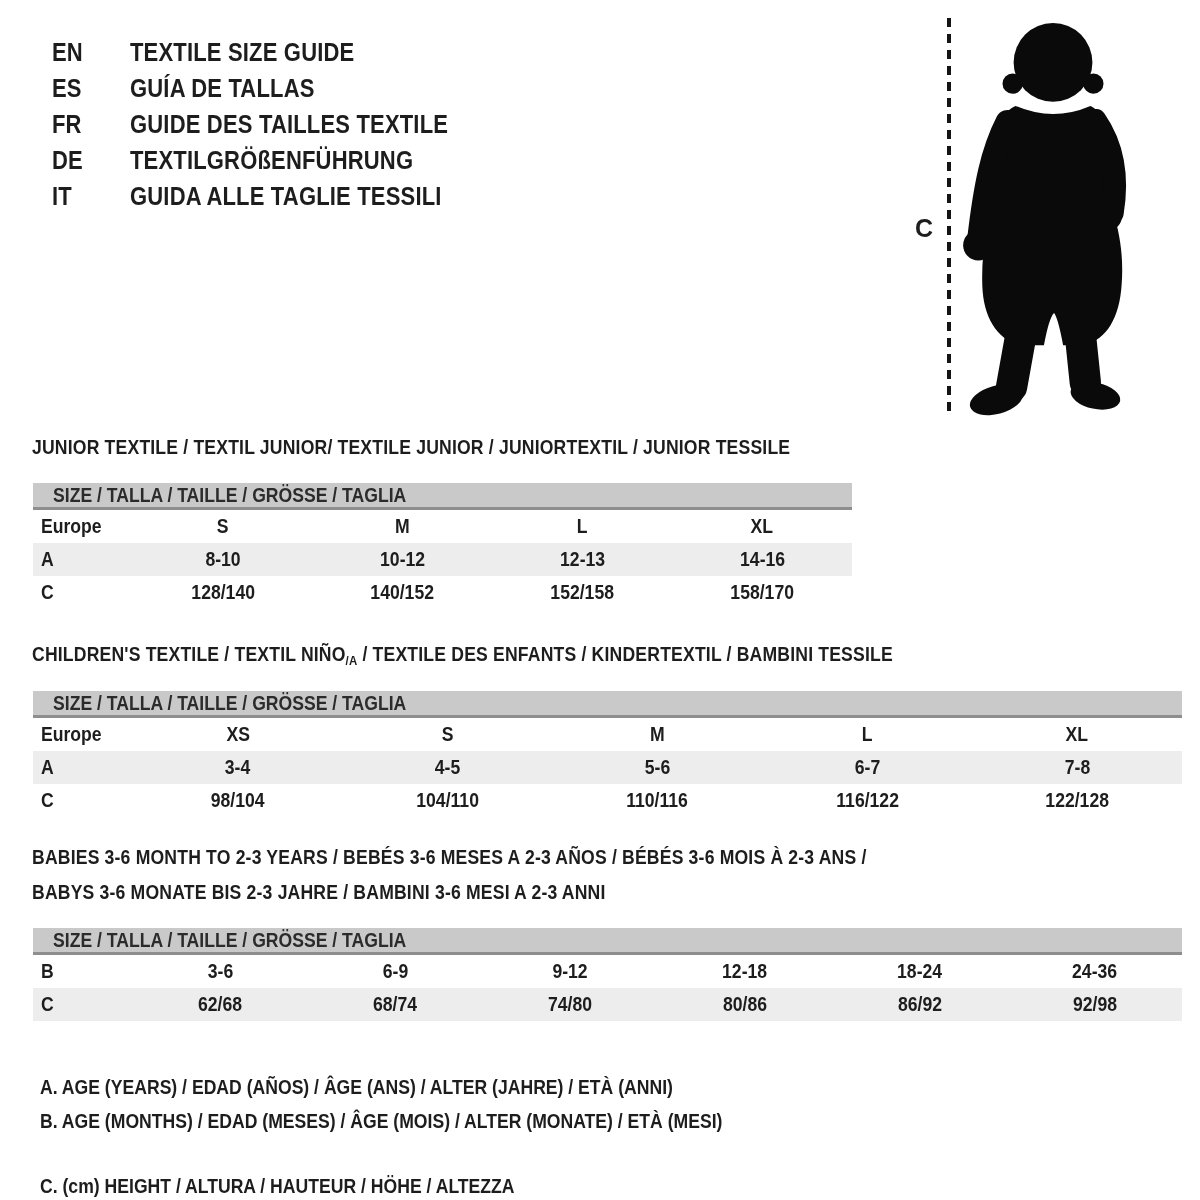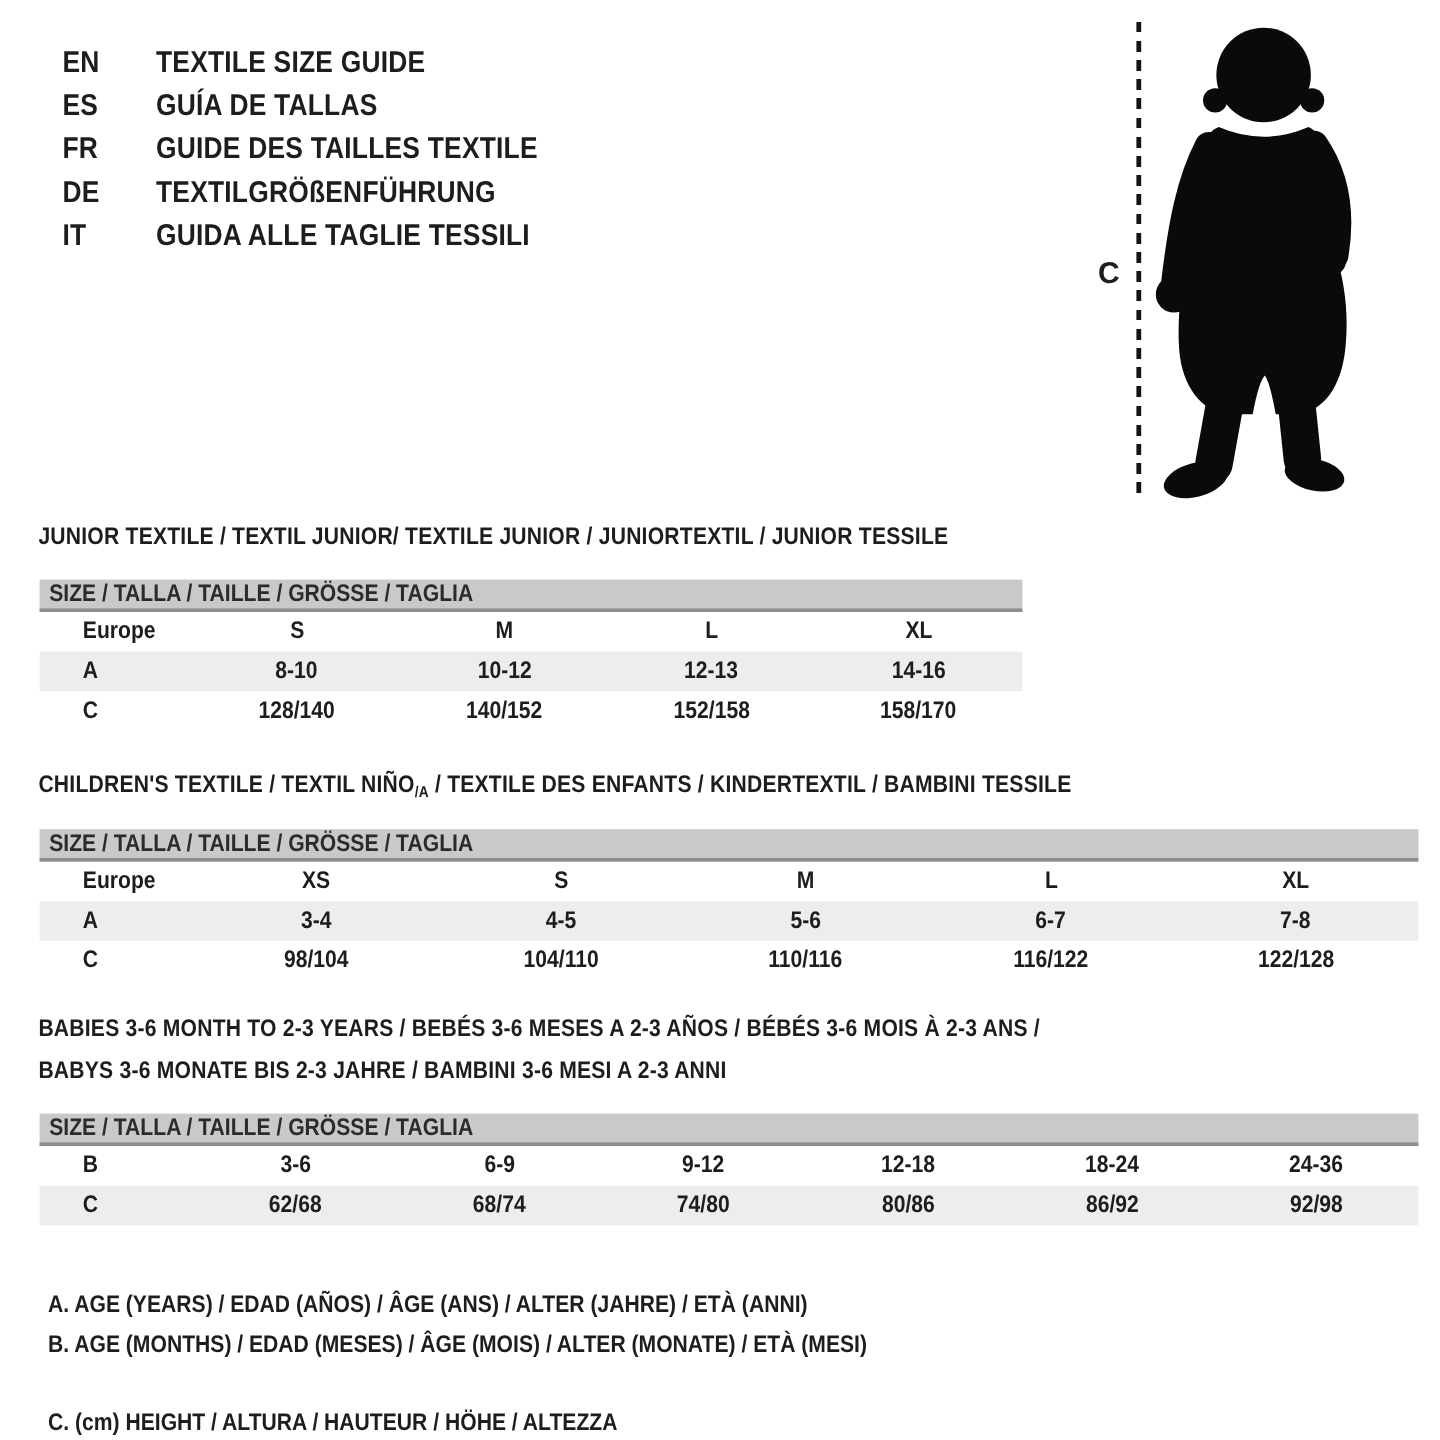--- a/index.html
+++ b/index.html
@@ -25,26 +25,26 @@
   .height-label { position:absolute; left:915px; top:214px; font-size:25px; }
 
   
   .section-title { position:absolute; left:32px; font-size:20px; letter-spacing:0.2px; }
   .title-sub { font-size:13px; vertical-align:-4px; }
 
   
   .size-table { position:absolute; left:33px; }
   .bar {
     height:27px; background:#c9c9c9; border-bottom:3px solid #8e8e8e;
-    display:flex; align-items:center; padding-left:8px; box-sizing:border-box;
+    display:flex; align-items:center; padding-left:20px; box-sizing:border-box;
     font-size:20px; color:#2b2b2b;
   }
   .trow { display:flex; align-items:center; height:33px; font-size:20px; }
   .trow.shaded { background:#ededed; }
-  .tlabel { width:100px; padding-left:8px; box-sizing:border-box; flex:none;margin-left:28px; }
+  .tlabel { width:100px; padding-left:8px; box-sizing:border-box; flex:none; }
   .tcell { flex:1; text-align:center; }
 
   
   .legend-line { position:absolute; left:40px; font-size:20px; }
 </style>
 </head>
 <body>
 
 <div>
   <div class="lang-row" style="top:38px">

